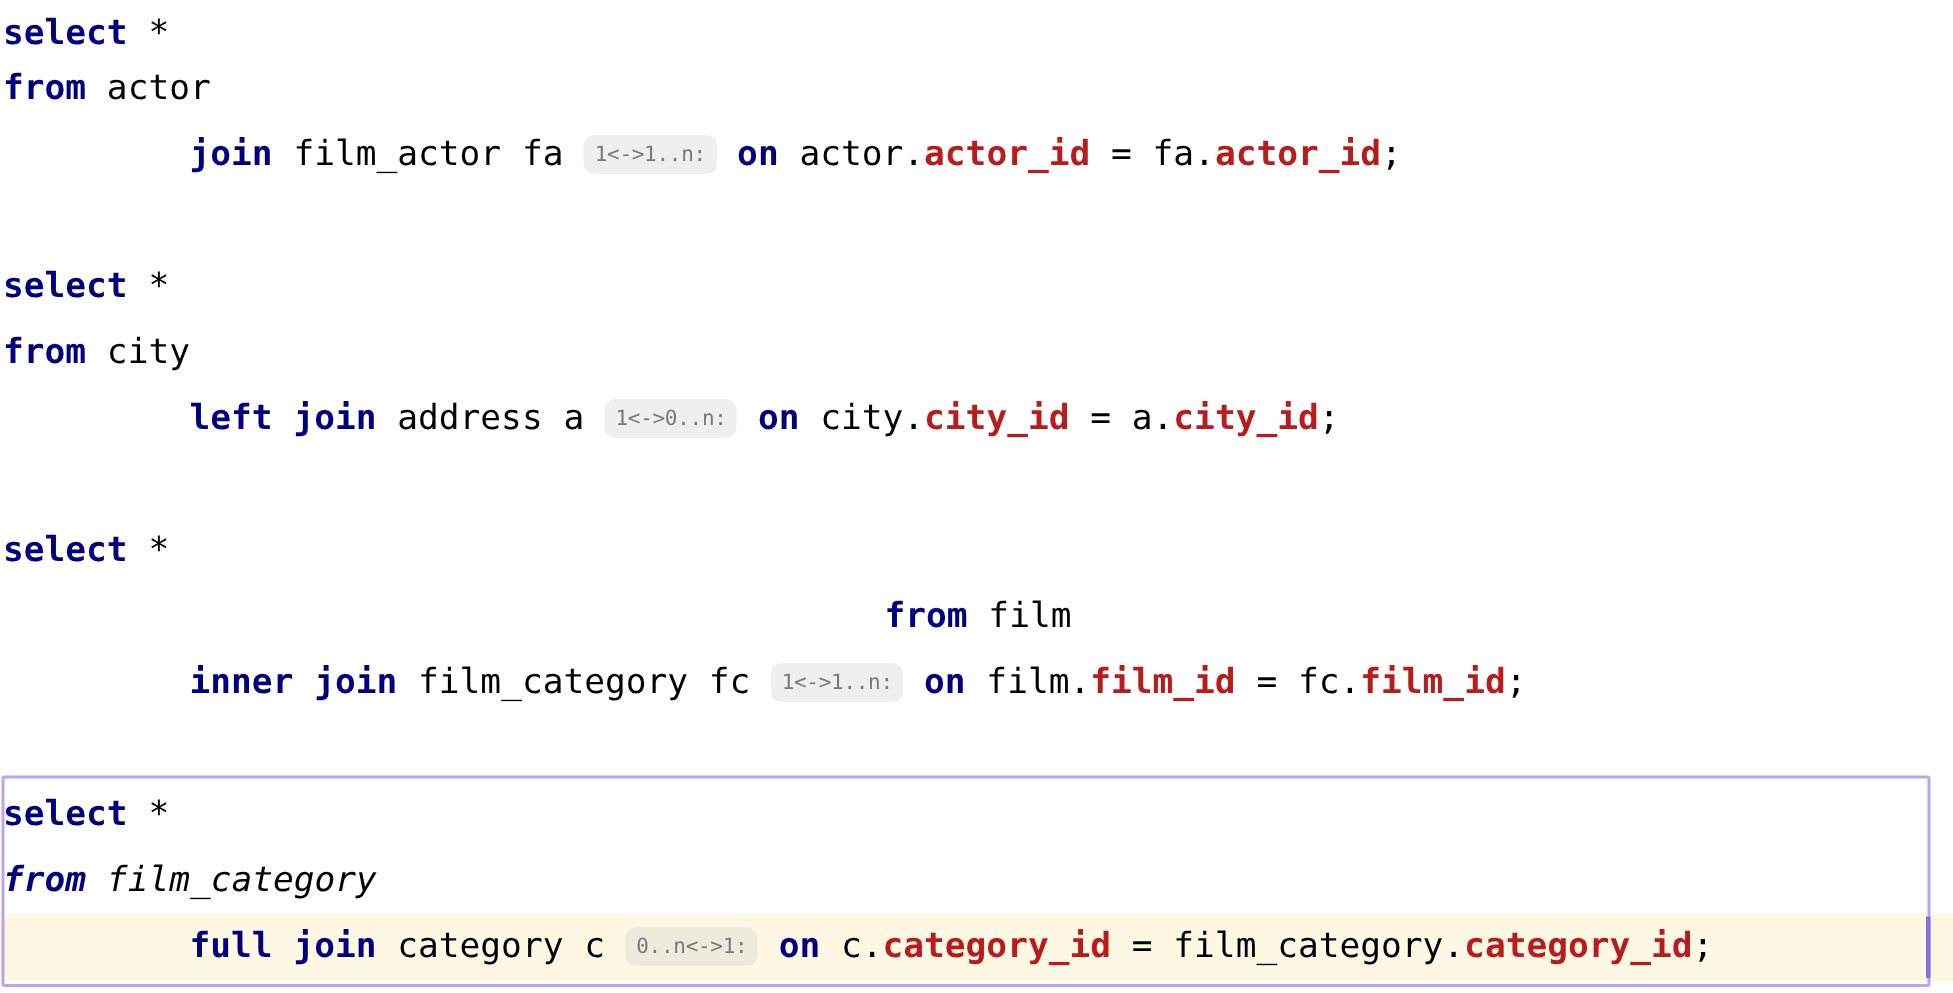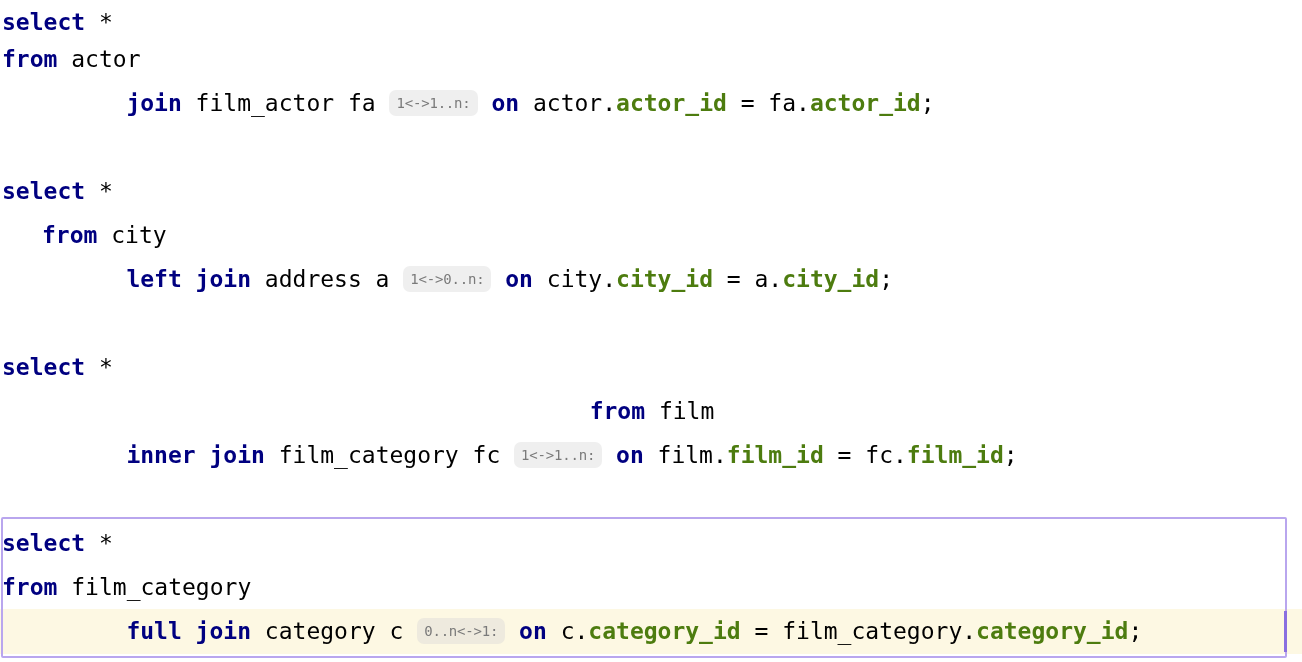--- a/index.html
+++ b/index.html
@@ -34,21 +34,21 @@
     z-index: 3;
   }
   .line .txt { padding-left: 2px; }
 
   
   .kw {
     color: #000080;
     font-weight: bold;
   }
   .col {
-    color: #4d7c0f;
+    color: #b91c1c;
     font-weight: bold;
   }
   .plain { color: #000000; }
   .punct { color: #000000; }
 
   
   .hint {
     display: inline-block;
     background: #efefef;
     color: #7a7a7a;
@@ -105,25 +105,25 @@
 
   <div id="caret-line-highlight"></div>
 
   <div id="stmt-box"></div>
 
   <div id="lines-layer">
       <div class="line" style="top: 0px;"><span class="txt" style="padding-left: 2px;"><span class="kw">select</span><span class="plain"> *</span></span></div>
       <div class="line" style="top: 37px;"><span class="txt" style="padding-left: 2px; margin-top: 12px;"><span class="kw">from</span><span class="plain"> actor</span></span></div>
       <div class="line" style="top: 81px;"><span class="txt" style="padding-left: 126.38px;"><span class="kw">join</span><span class="plain"> film_actor fa </span><span class="hint">1&lt;-&gt;1..n:</span><span class="plain"> </span><span class="kw">on</span><span class="plain"> actor.</span><span class="col">actor_id</span><span class="plain"> = fa.</span><span class="col">actor_id</span><span class="punct">;</span></span></div>
       <div class="line" style="top: 169px;"><span class="txt" style="padding-left: 2px;"><span class="kw">select</span><span class="plain"> *</span></span></div>
-      <div class="line" style="top: 213px;"><span class="txt" style="padding-left: 2px; margin-left: 40px;"><span class="kw">from</span><span class="plain"> city</span></span></div>
+      <div class="line" style="top: 213px;"><span class="txt" style="padding-left: 2px;"><span class="kw">from</span><span class="plain"> city</span></span></div>
       <div class="line" style="top: 257px;"><span class="txt" style="padding-left: 126.38px;"><span class="kw">left join</span><span class="plain"> address a </span><span class="hint">1&lt;-&gt;0..n:</span><span class="plain"> </span><span class="kw">on</span><span class="plain"> city.</span><span class="col">city_id</span><span class="plain"> = a.</span><span class="col">city_id</span><span class="punct">;</span></span></div>
       <div class="line" style="top: 345px;"><span class="txt" style="padding-left: 2px;"><span class="kw">select</span><span class="plain"> *</span></span></div>
       <div class="line" style="top: 389px; text-align: center;"><span class="txt" style="padding-left: 2px;"><span class="kw">from</span><span class="plain"> film</span></span></div>
       <div class="line" style="top: 433px;"><span class="txt" style="padding-left: 126.38px;"><span class="kw">inner join</span><span class="plain"> film_category fc </span><span class="hint">1&lt;-&gt;1..n:</span><span class="plain"> </span><span class="kw">on</span><span class="plain"> film.</span><span class="col">film_id</span><span class="plain"> = fc.</span><span class="col">film_id</span><span class="punct">;</span></span></div>
       <div class="line" style="top: 521px;"><span class="txt" style="padding-left: 2px;"><span class="kw">select</span><span class="plain"> *</span></span></div>
-      <div class="line" style="top: 565px;"><span class="txt" style="padding-left: 2px;"><span class="kw">from</span><span class="plain"> film_category</span></span></div>
+      <div class="line" style="top: 565px; font-style: italic;"><span class="txt" style="padding-left: 2px;"><span class="kw">from</span><span class="plain"> film_category</span></span></div>
       <div class="line" style="top: 609px;"><span class="txt" style="padding-left: 126.38px;"><span class="kw">full join</span><span class="plain"> category c </span><span class="hint on-caret-line">0..n&lt;-&gt;1:</span><span class="plain"> </span><span class="kw">on</span><span class="plain"> c.</span><span class="col">category_id</span><span class="plain"> = film_category.</span><span class="col">category_id</span><span class="punct">;</span></span></div>
     </div>
 
   <div id="caret"></div>
 
 </div>
 
 </body></html>

